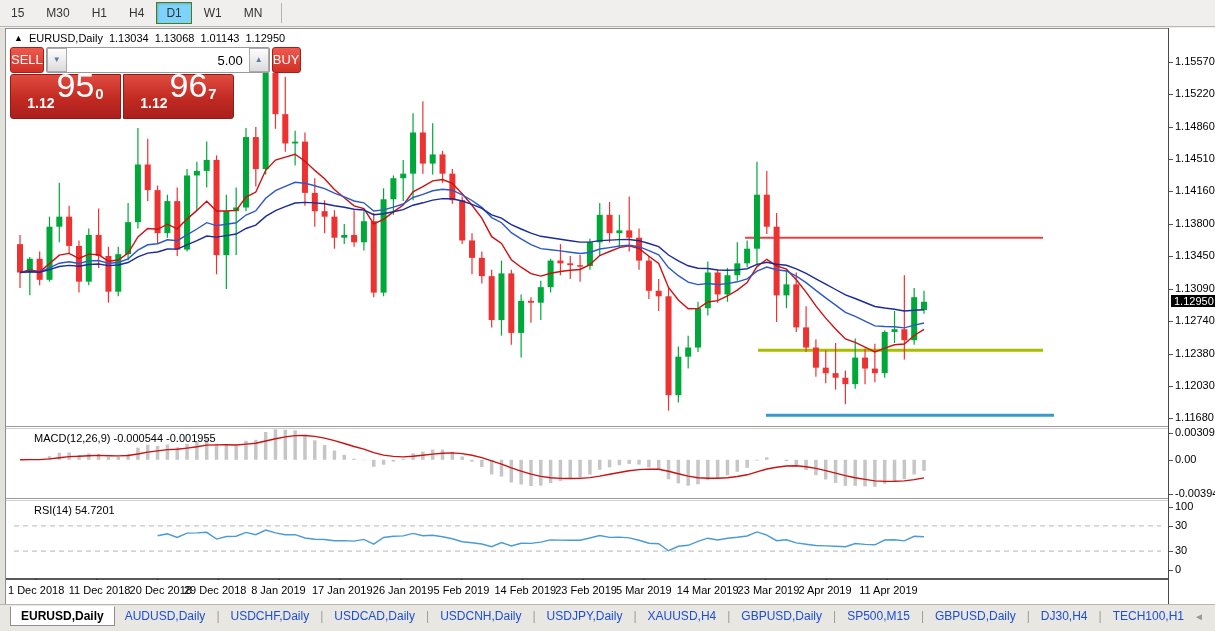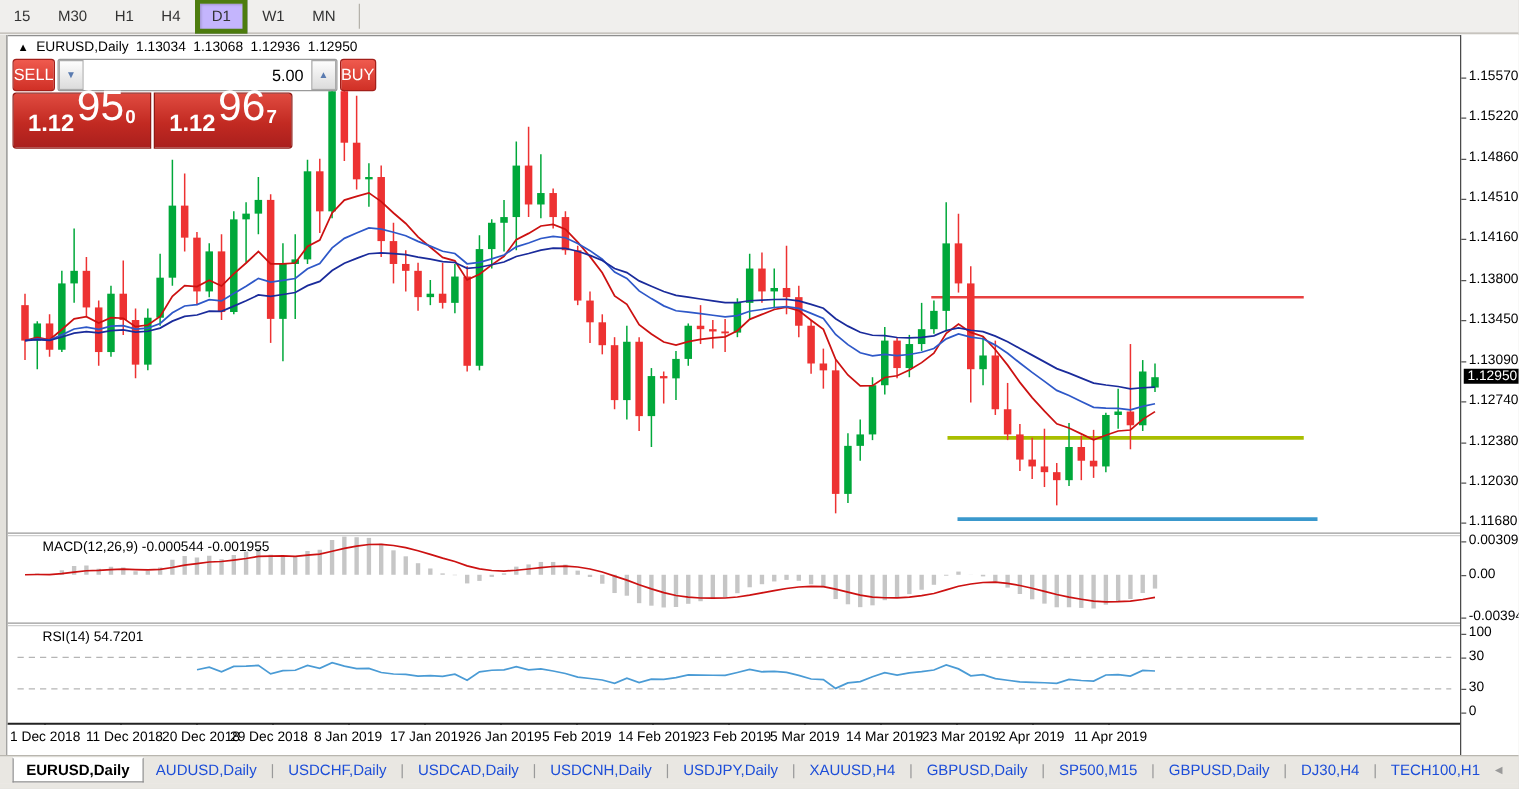--- a/index.html
+++ b/index.html
@@ -3,21 +3,21 @@
 <meta charset="utf-8">
 <style>
   html,body{margin:0;padding:0;background:#d4d0c8;}
   *{box-sizing:border-box;}
   .app{position:relative;width:1215px;height:631px;background:#f0efed;overflow:hidden;
        font-family:"Liberation Sans",sans-serif;font-size:11px;color:#000;}
   
   .toolbar{position:absolute;left:0;top:0;width:1215px;height:27px;background:#f0efed;
            display:flex;align-items:center;border-bottom:1px solid #b9b6af;}
   .tfbtn{padding:3px 9px;margin:0 1px;font-size:12px;color:#333;border:1px solid transparent;cursor:default;}
-  .tfbtn.active{border:4px solid #4d7c0f;background:#c4b5fd;box-shadow:inset 1px 1px 2px rgba(0,0,0,.18);}
+  .tfbtn.active{border:1px solid #4d7c0f;background:#7dd3fc;box-shadow:inset 1px 1px 2px rgba(0,0,0,.18);}
   .tb-sep{width:1px;height:20px;background:#b5b2ab;margin-left:8px;}
   
   .chartwin{position:absolute;left:0;top:28px;width:1215px;height:576px;background:#fff;
             border-left:6px solid #e3e1dc;}
   .chartwin .inner-edge{position:absolute;left:-6px;top:0;width:6px;height:576px;
             border-right:1px solid #8f8f8f;background:#e3e1dc;}
   svg.chart{position:absolute;left:0;top:0;}
   .title-row{position:absolute;left:8px;top:4px;font-size:11px;font-weight:400;color:#000;
              display:flex;gap:6px;align-items:center;background:transparent;}
   .title-row .caret{font-size:9px;cursor:pointer;}
@@ -30,21 +30,21 @@
   .vol{flex:1;display:flex;height:26px;margin:0 2px;border:1px solid #9a9a9a;border-radius:2px;background:#fff;}
   .vol .spin{width:20px;background:linear-gradient(#fdfdfd,#dcdcdc);border:1px solid #aaa;
       color:#5a7bb0;font-size:8px;text-align:center;line-height:22px;cursor:pointer;}
   .vol input{flex:1;border:none;outline:none;text-align:right;font-size:13px;padding:0 6px 0 0;
       font-family:"Liberation Sans",sans-serif;}
   .prices{display:flex;margin-top:1px;height:45px;}
   .pricebox{flex:1;color:#fff;display:flex;align-items:flex-end;justify-content:center;
       background:linear-gradient(#e04b40 0%,#c22a22 55%,#aa1f1d 100%);border:1px solid #911b16;cursor:pointer;}
   .pricebox.sell{margin-right:1px;border-radius:3px 0 0 3px;}
   .pricebox.buy{margin-left:1px;border-radius:0 3px 3px 0;}
-  .p-small{font-size:19px;font-weight:700;margin:0 2px 7px 0;}
+  .p-small{font-size:14px;font-weight:700;margin:0 2px 7px 0;}
   .p-big{font-size:34px;font-weight:400;line-height:1;margin-bottom:16px;}
   .p-sup{font-size:15px;font-weight:700;margin:4px 0 0 1px;align-self:flex-start;padding-top:6px;}
   
   .axis{position:absolute;left:1162px;top:0;width:53px;height:576px;background:#fff;border-left:1px solid #4a4a4a;}
   .tick{position:absolute;left:6px;font-size:11px;white-space:nowrap;}
   .tick::before{content:"";position:absolute;left:-6px;top:7px;width:4px;border-top:1px solid #555;}
   .tick.cur{left:2px;background:#000;color:#fff;padding:0 3px;}
   .tick.cur::before{border-top:none;}
   
   .dates{position:absolute;left:0;top:552px;width:1162px;height:24px;background:#fff;}
@@ -404,21 +404,21 @@
           <line x1="820.4" y1="551" x2="820.4" y2="556" stroke="#222"></line>
           <line x1="881.1999999999999" y1="551" x2="881.1999999999999" y2="556" stroke="#222"></line>
         </g>
       </svg>
 
     <div class="title-row">
       <span class="caret">▲</span>
       <span>EURUSD,Daily</span>
       <span>1.13034</span>
       <span>1.13068</span>
-      <span>1.12936</span>
+      <span>1.01143</span>
       <span>1.12950</span>
     </div>
 
     <div class="trade">
       <div class="row1">
         <div class="btn-sell">SELL</div>
         <div class="vol">
           <div class="spin">▼</div>
           <input value="5.00" style="">
           <div class="spin">▲</div>

